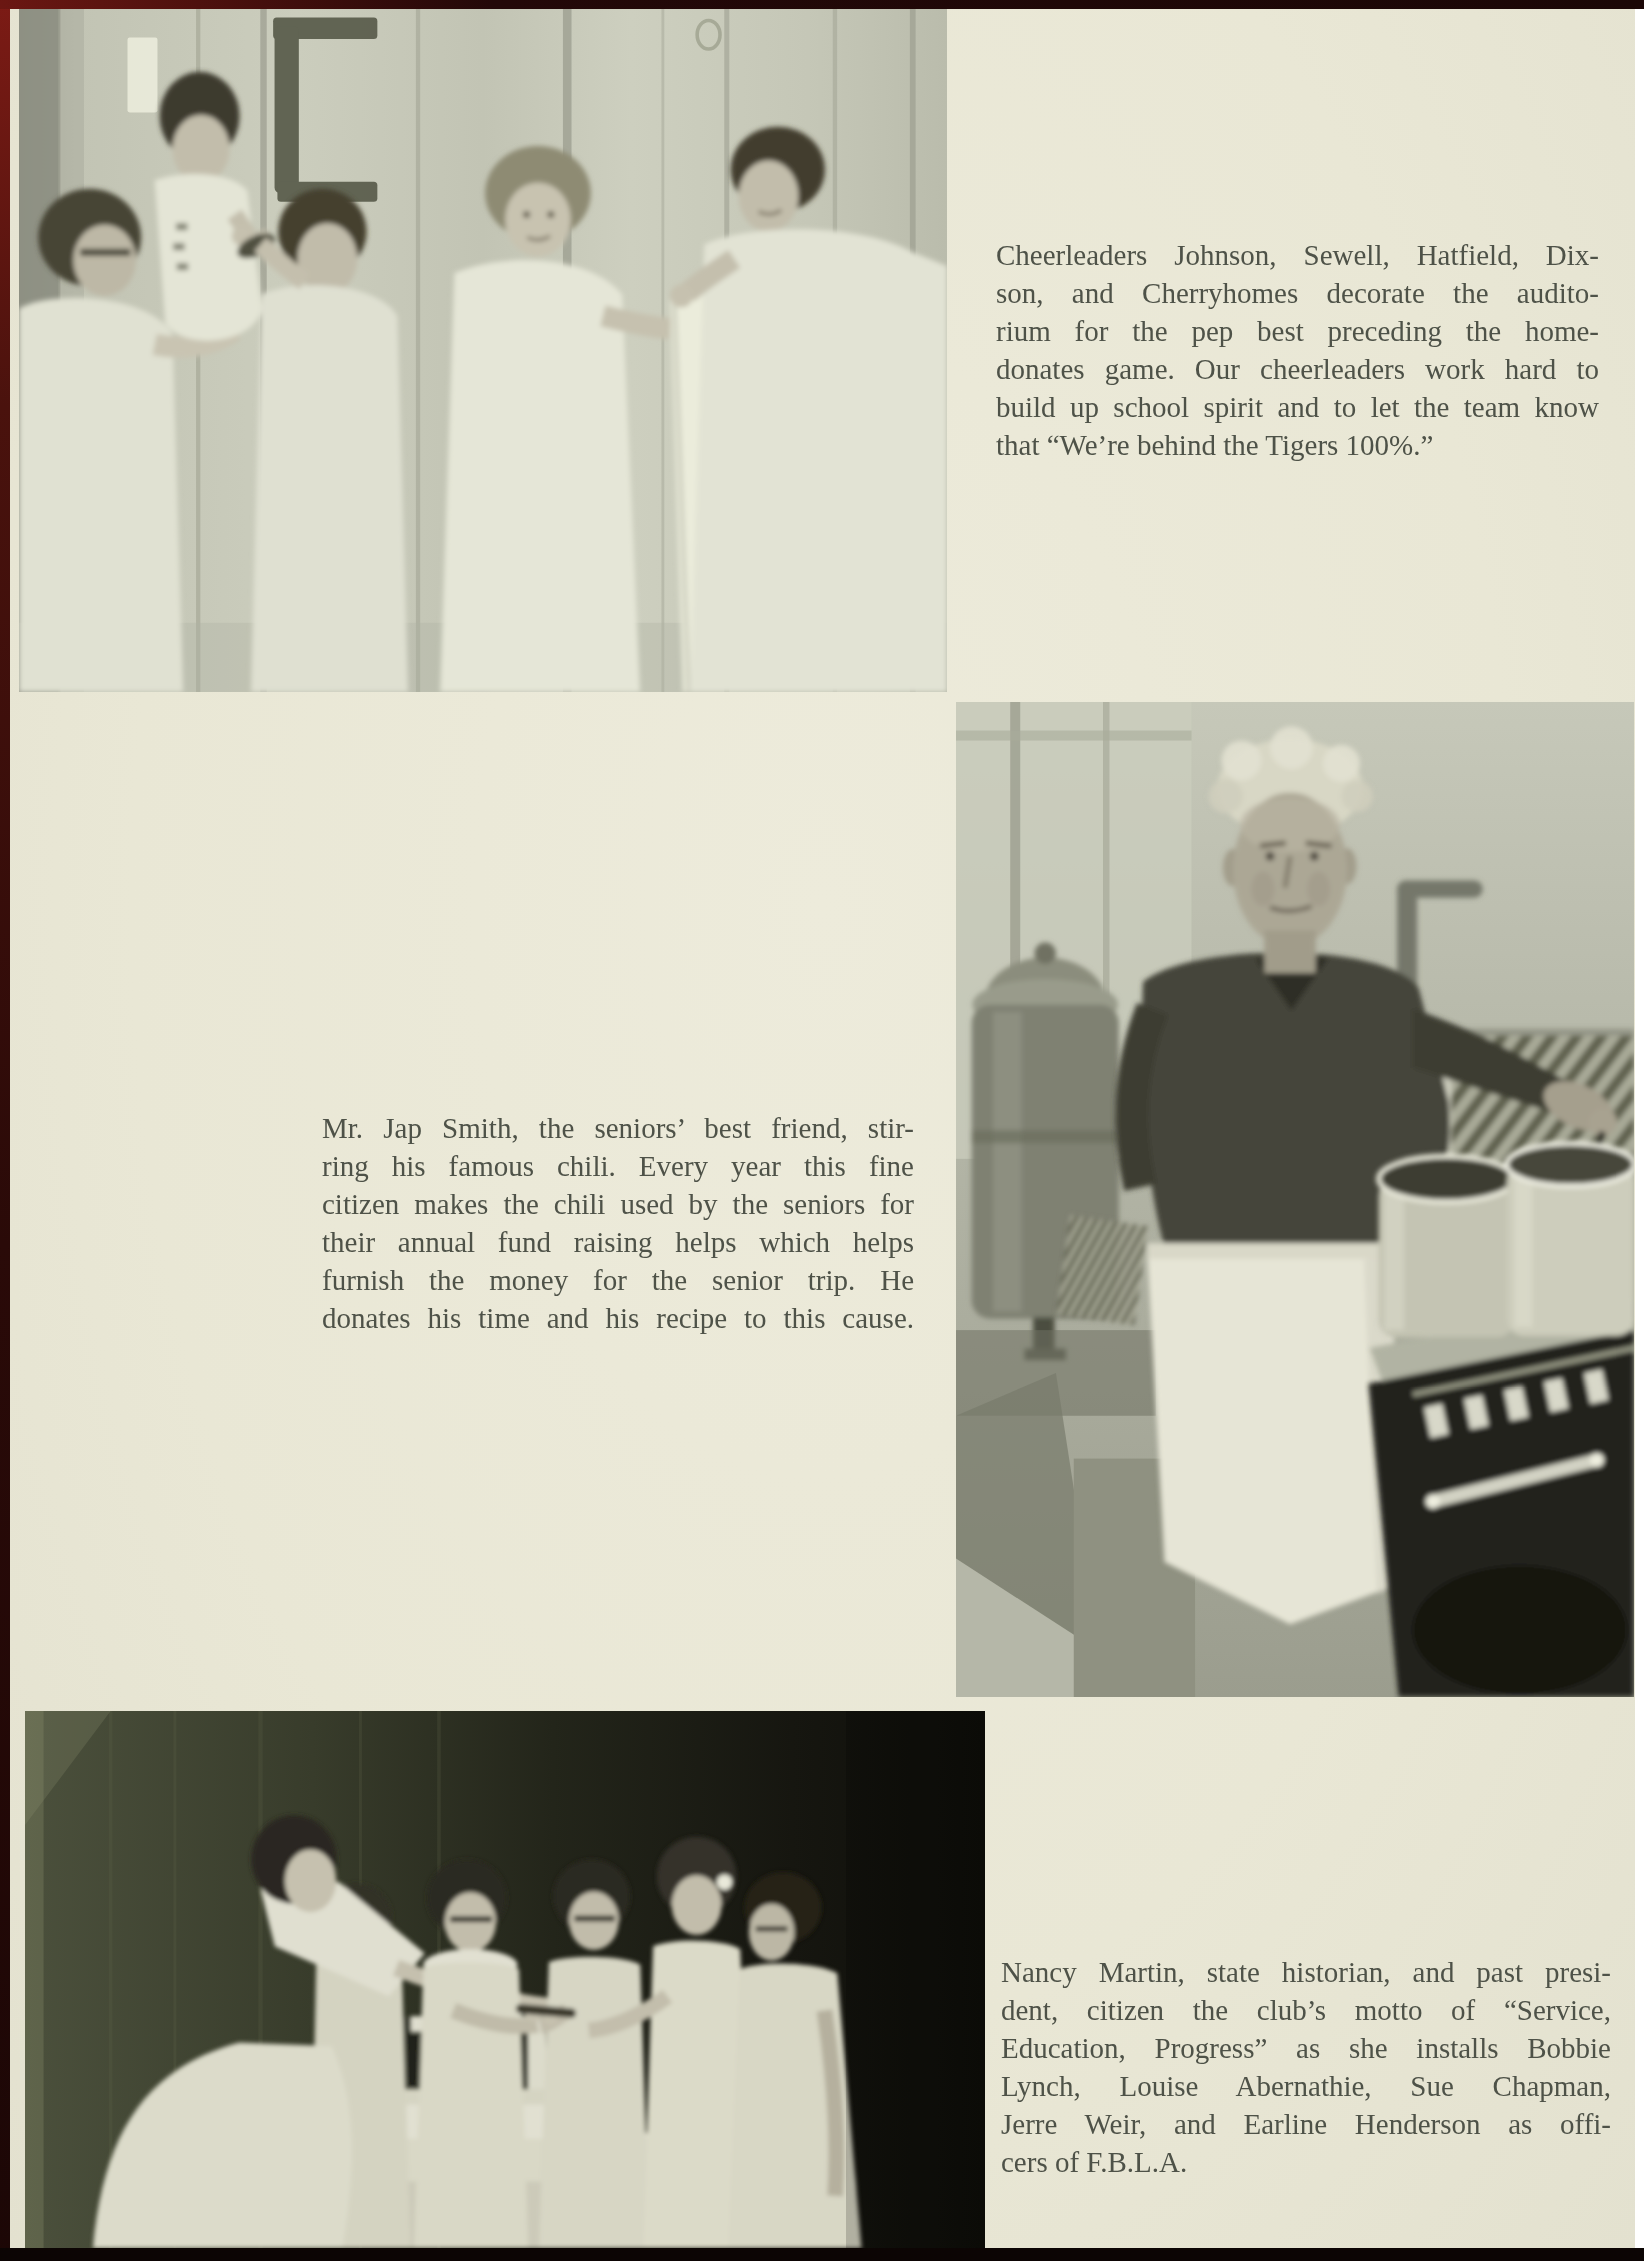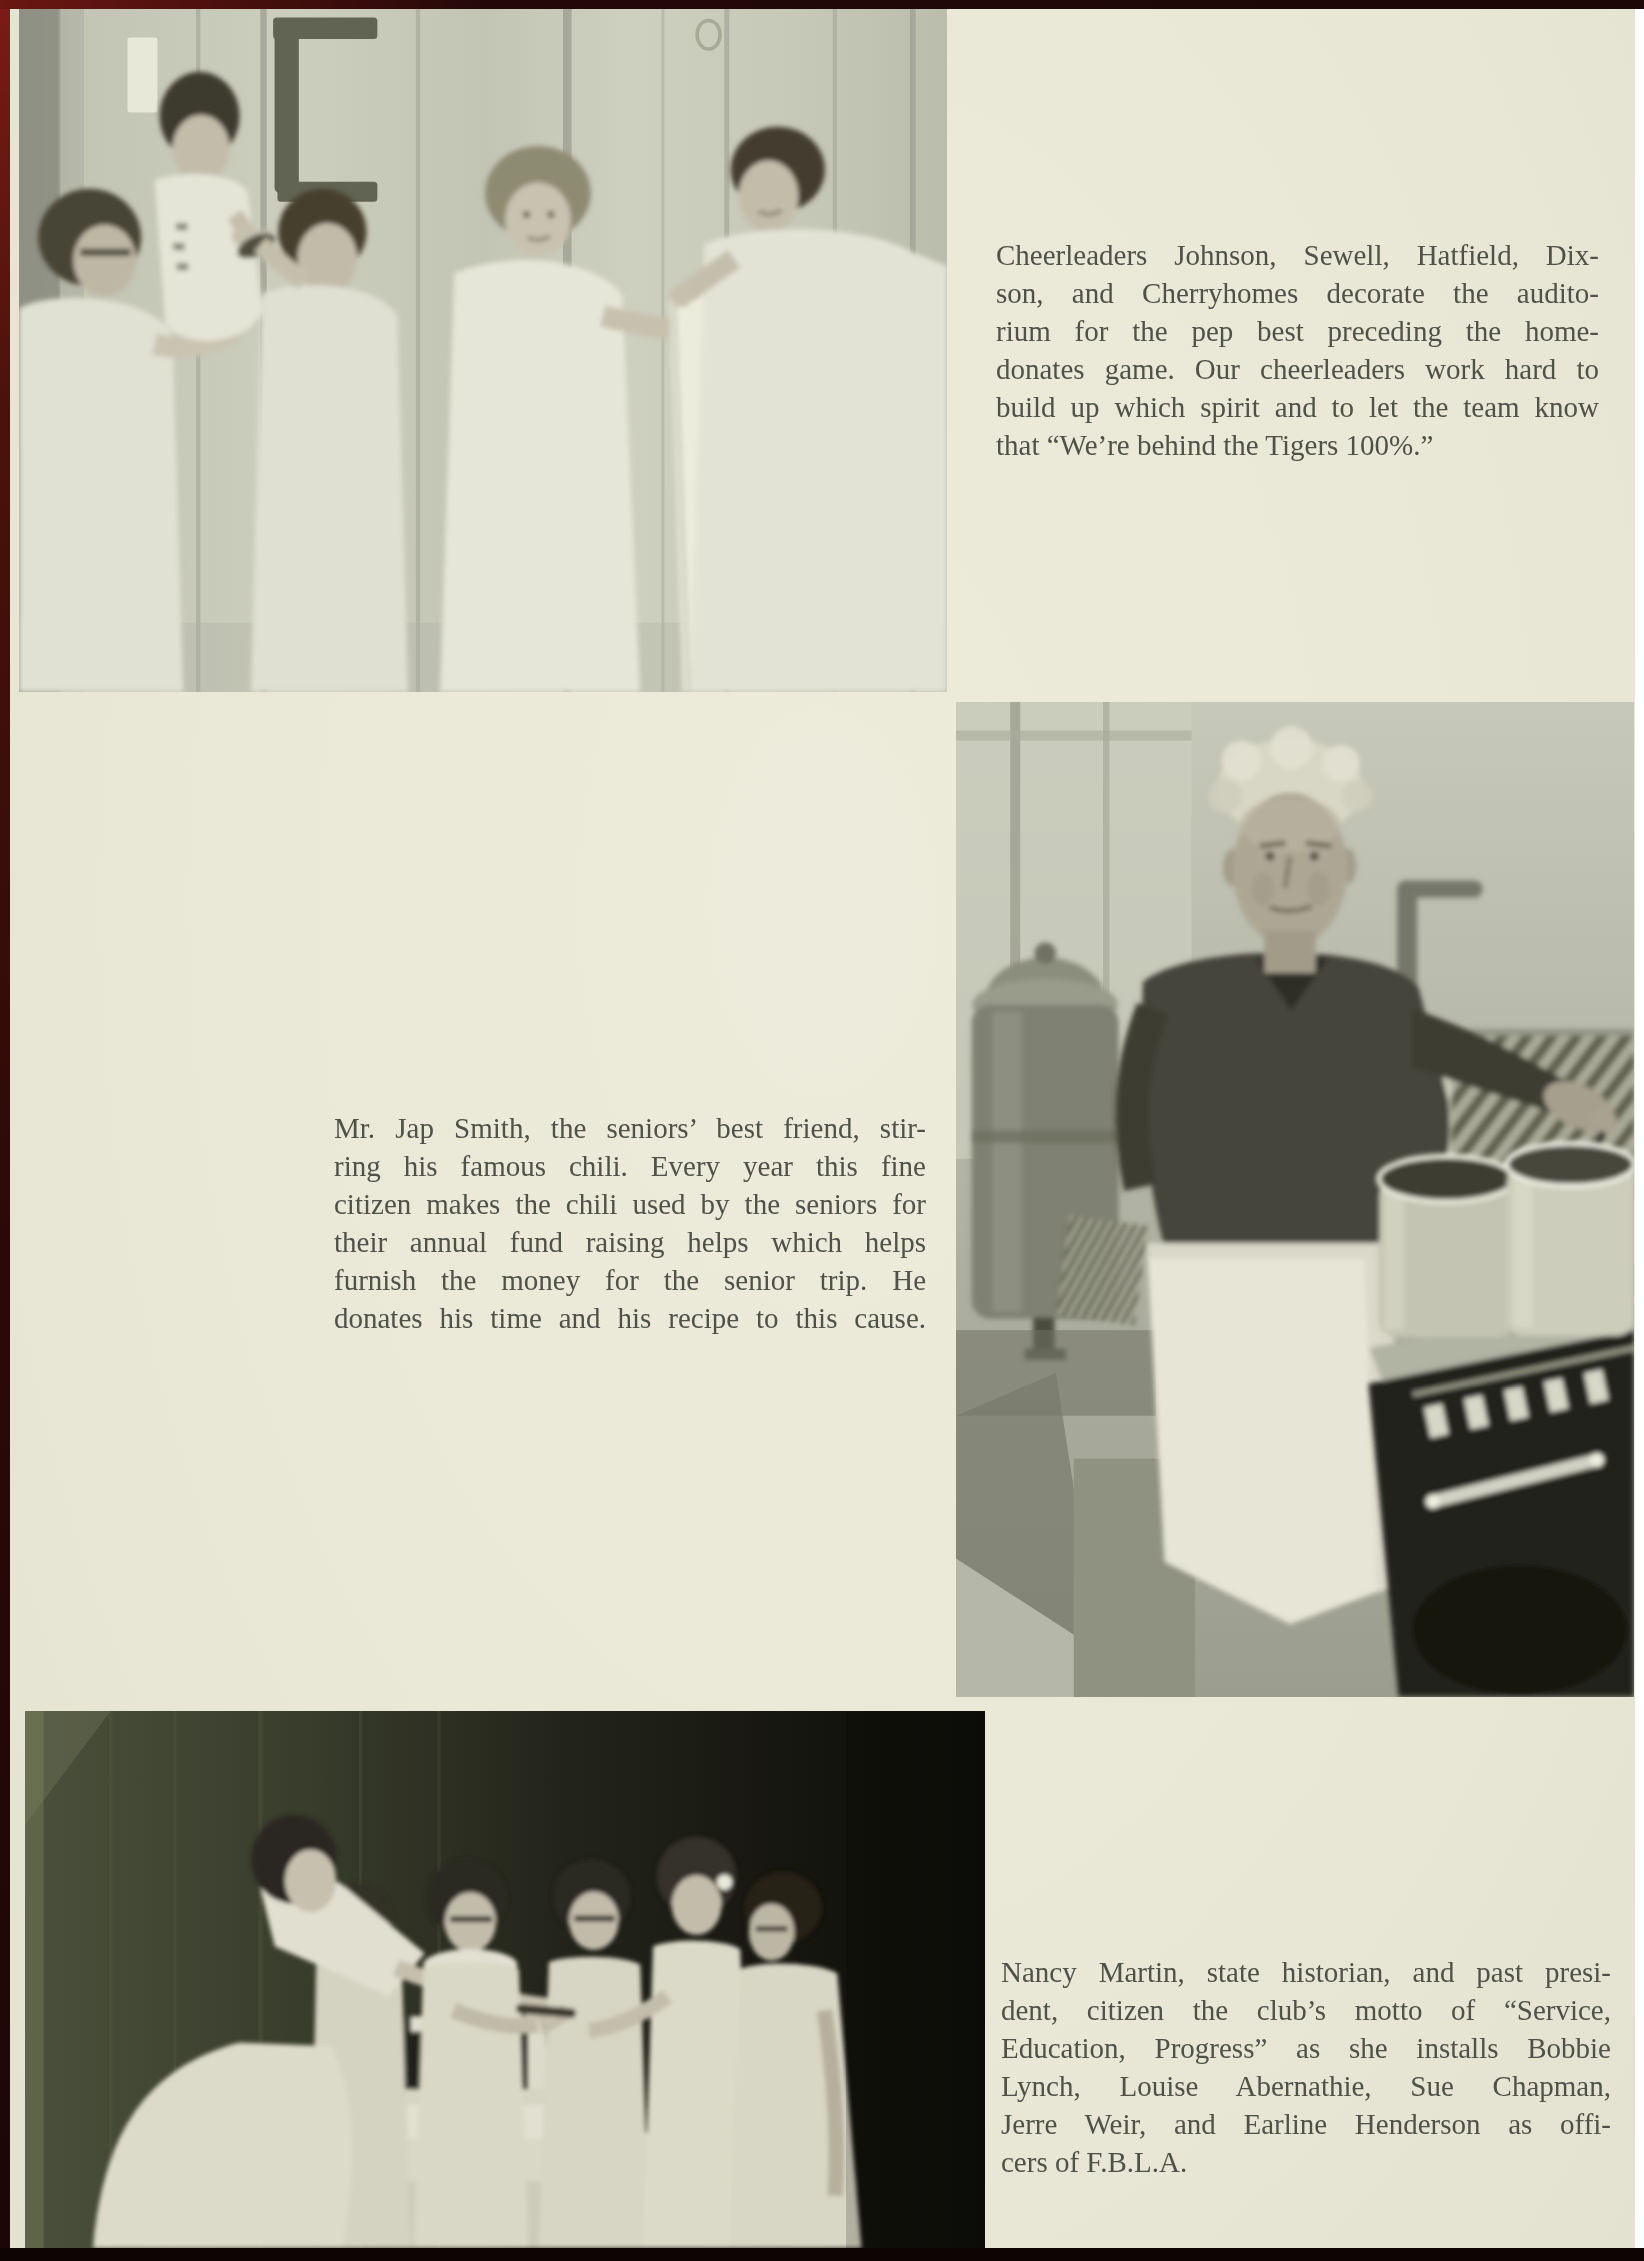--- a/index.html
+++ b/index.html
@@ -117,21 +117,21 @@
         <circle cx="928" cy="402" r="16" fill="#c6c1af"></circle>
       </g>
     </svg>
   </div>
 
   <div class="caption" style="left:996px;top:236px;width:603px;">
     <div class="ln">Cheerleaders Johnson, Sewell, Hatfield, Dix-</div>
     <div class="ln">son, and Cherryhomes decorate the audito-</div>
     <div class="ln">rium for the pep best preceding the home-</div>
     <div class="ln">donates game. Our cheerleaders work hard to</div>
-    <div class="ln">build up which spirit and to let the team know</div>
+    <div class="ln">build up school spirit and to let the team know</div>
     <div class="ln last">that “We’re behind the Tigers 100%.”</div>
   </div>
 
   <div class="photo" style="left:956px;top:702px;width:678px;height:995px;">
     <svg viewBox="0 0 950 1394" preserveAspectRatio="none" role="img" aria-label="Mr. Jap Smith, in dark shirt and long white apron, stirs large pots of chili on the kitchen stove">
       <defs>
         <linearGradient id="p2bg" x1="0" y1="0" x2="0" y2="1">
           <stop offset="0" stop-color="#c6c8b9"></stop>
             <stop offset="0.55" stop-color="#aeb0a1"></stop>
           <stop offset="1" stop-color="#9b9d8e"></stop>
@@ -223,21 +223,21 @@
           <rect x="884" y="937" width="26" height="44" transform="rotate(-12 897 959)"></rect>
         </g>
         <line x1="668" y1="1120" x2="898" y2="1062" stroke="#d3d3c4" stroke-width="18" stroke-linecap="round"></line>
         <circle cx="668" cy="1120" r="10" fill="#eeeedf"></circle>
           <circle cx="898" cy="1062" r="10" fill="#eeeedf"></circle>
         <ellipse cx="790" cy="1300" rx="150" ry="90" fill="#131310"></ellipse>
       </g>
     </svg>
   </div>
 
-  <div class="caption" style="left:334px;top:1109px;width:592px;">
+  <div class="caption" style="left:322px;top:1109px;width:592px;">
     <div class="ln">Mr. Jap Smith, the seniors’ best friend, stir-</div>
     <div class="ln">ring his famous chili. Every year this fine</div>
     <div class="ln">citizen makes the chili used by the seniors for</div>
     <div class="ln">their annual fund raising helps which helps</div>
     <div class="ln">furnish the money for the senior trip. He</div>
     <div class="ln">donates his time and his recipe to this cause.</div>
   </div>
 
   <div class="photo" style="left:25px;top:1711px;width:960px;height:537px;">
     <svg viewBox="0 0 1345 753" preserveAspectRatio="none" role="img" aria-label="Six girls in white dresses stand around a candle-lit table at the F.B.L.A. officer installation">

